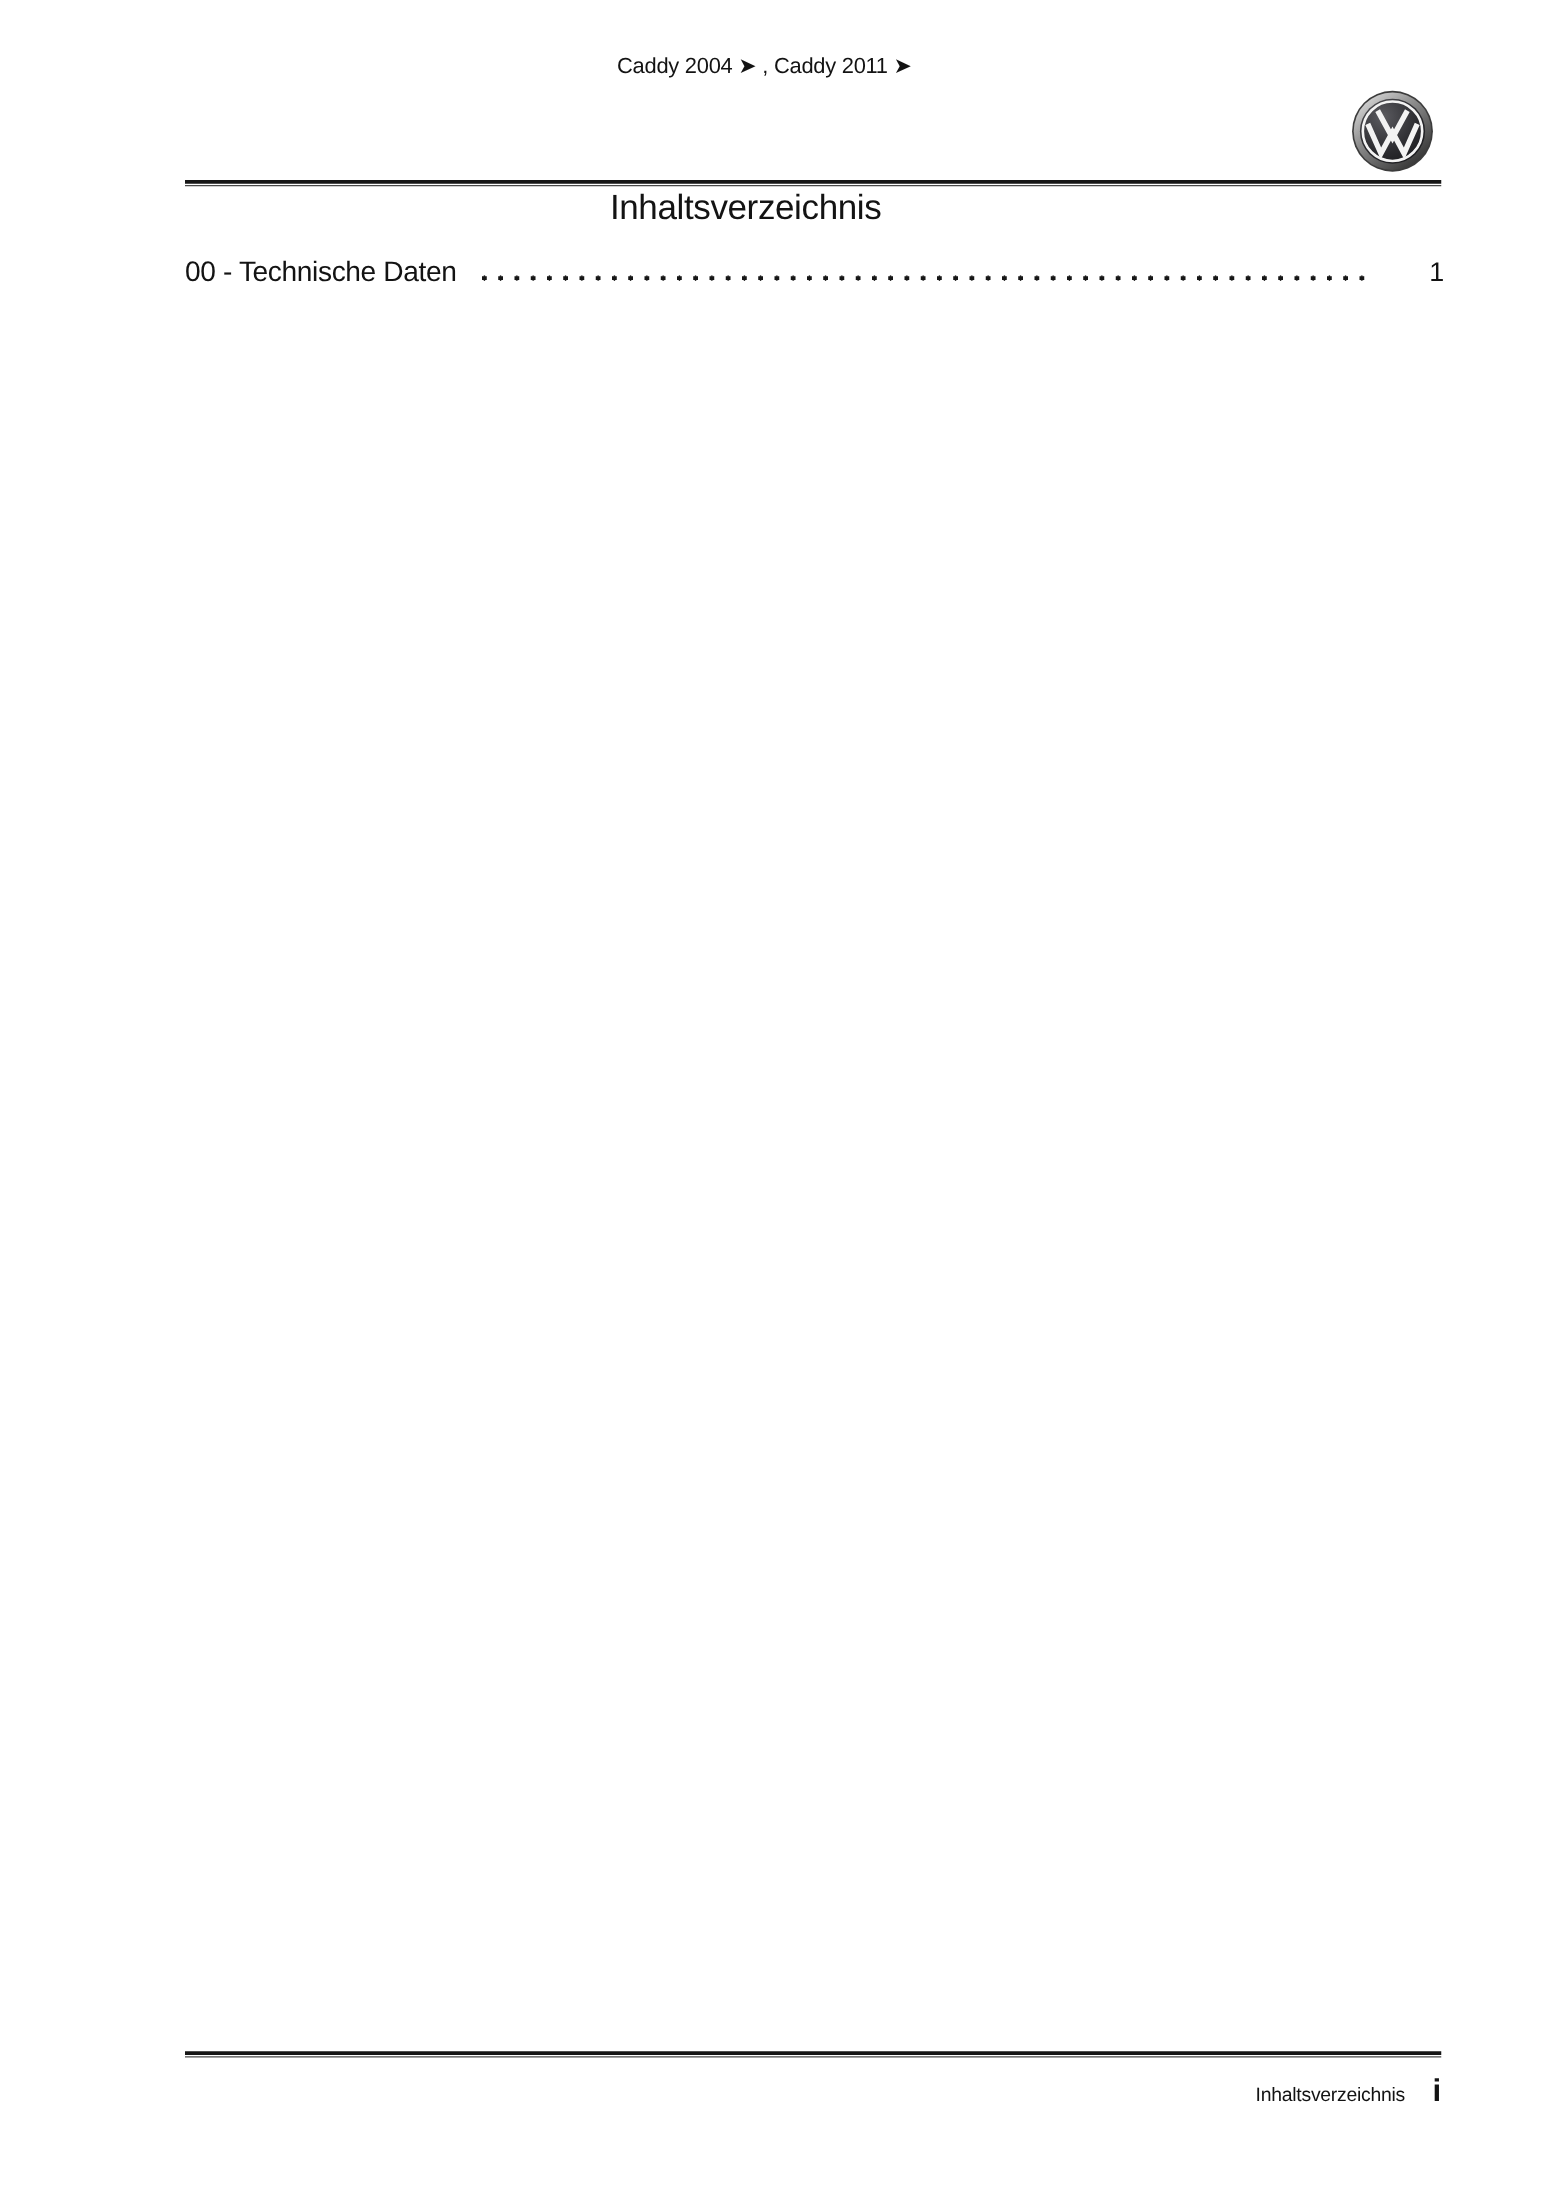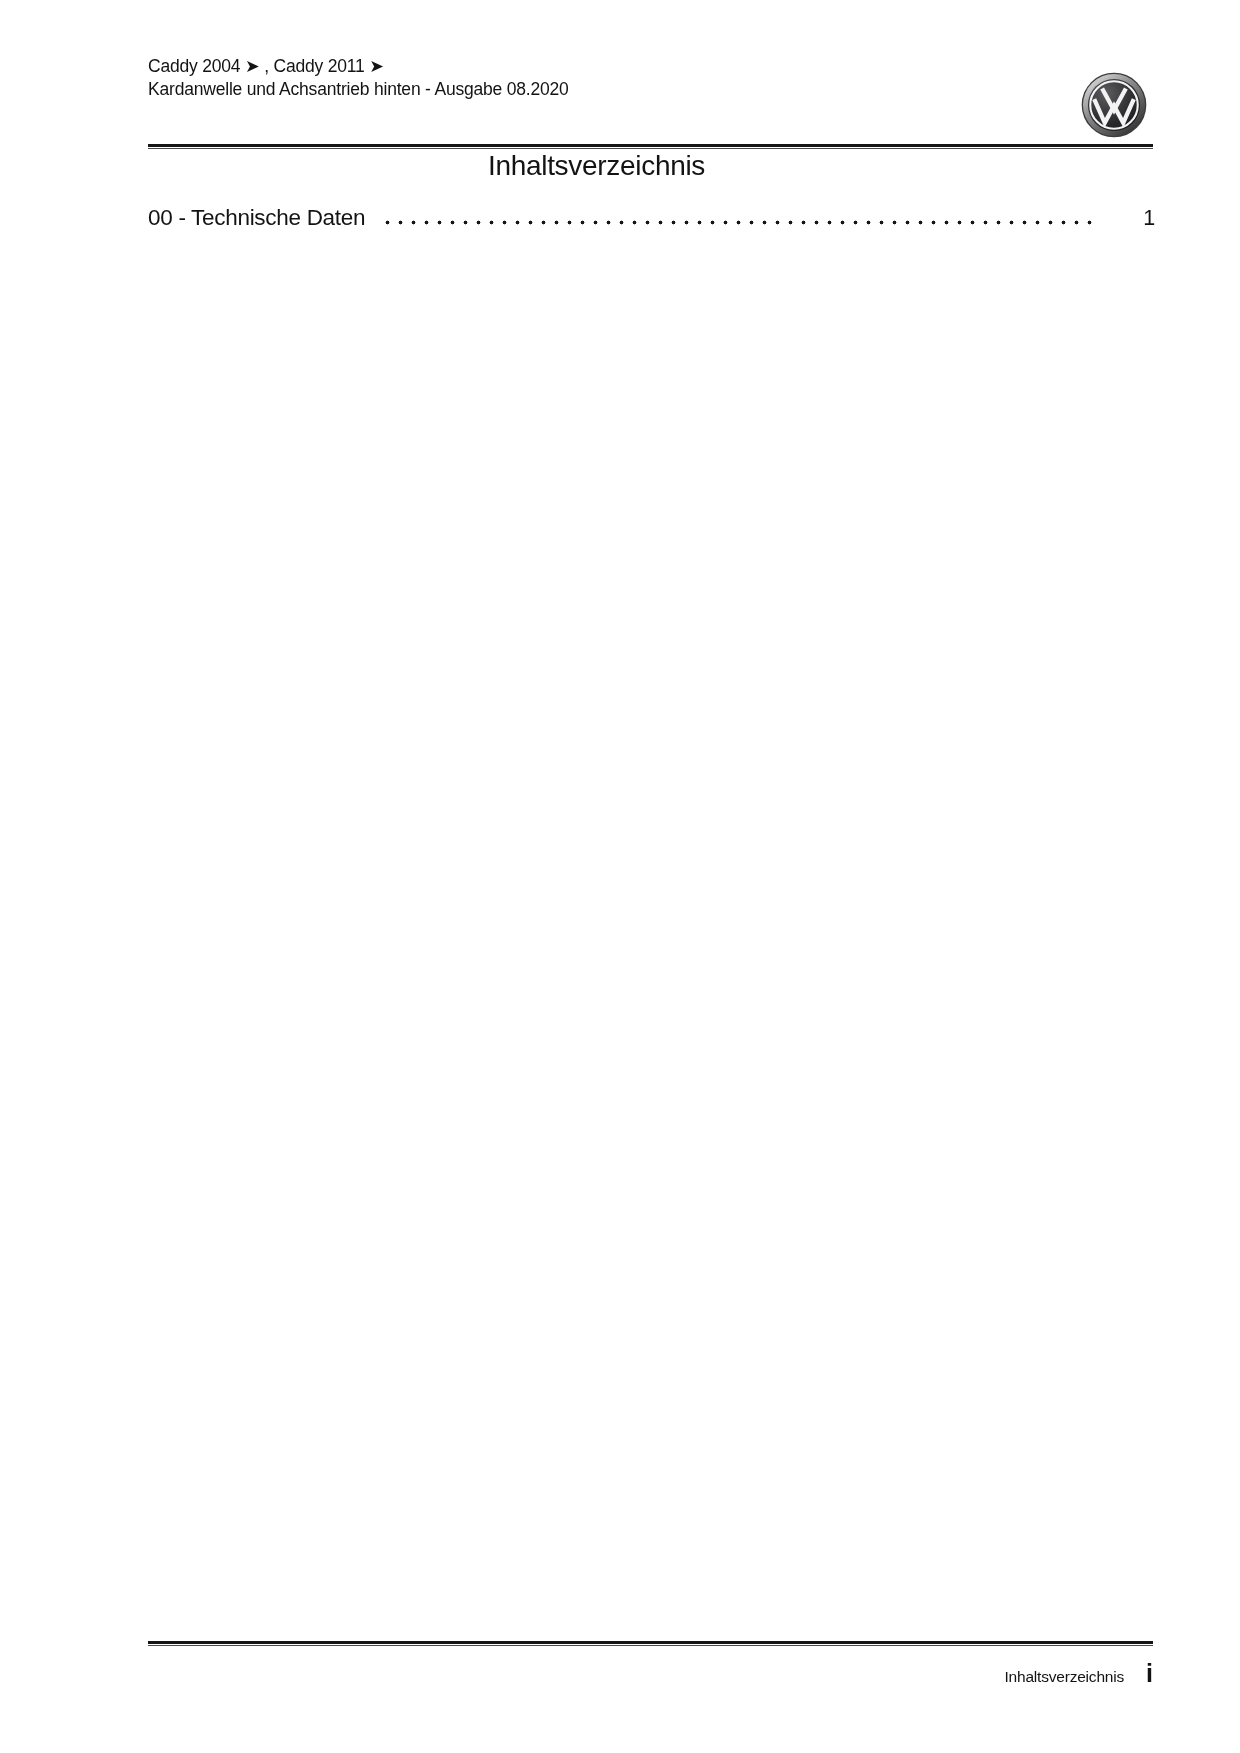--- a/index.html
+++ b/index.html
@@ -6,21 +6,21 @@
   .page {
     position:relative; width:1240px; height:1753px; background:#ffffff;
     font-family:"Liberation Sans","DejaVu Sans",sans-serif;
     color:#131313; overflow:hidden;
     -webkit-font-smoothing:antialiased;
   }
 
   
   .header { position:absolute; left:148px; top:0; width:1005px; }
   .header-text {
-    margin-top:55px; text-align:left; padding-right:78px;
+    margin-top:41px; text-align:center; padding-right:78px;
     font-size:17.5px; line-height:23px; letter-spacing:-0.2px;
   }
   .vw-logo { position:absolute; top:72px; right:6px; width:66px; height:66px; }
   .rule {
     height:5px; box-sizing:border-box;
     border-top:3px solid #161616; border-bottom:1px solid #4a4a4a;
   }
   .header-rule { position:absolute; left:0; top:144px; width:100%; }
 
   
@@ -57,21 +57,20 @@
   .footer-page { font-size:25px; font-weight:700; margin-left:22px; }
 </style>
 </head>
 <body>
 
 <div class="page">
 
   <div class="header">
     <div class="header-text">
       <div>Caddy 2004 ➤ , Caddy 2011 ➤</div>
-      <div>Kardanwelle und Achsantrieb hinten - Ausgabe 08.2020</div>
     </div>
     <svg class="vw-logo" viewBox="0 0 100 100" aria-hidden="true">
       <defs>
         <linearGradient id="vwring" x1="0" y1="0" x2="0.8" y2="1">
           <stop offset="0" stop-color="#ededed"></stop>
           <stop offset="0.45" stop-color="#8d8d8d"></stop>
           <stop offset="1" stop-color="#2f2f2f"></stop>
         </linearGradient>
         <radialGradient id="vwinner" cx="0.35" cy="0.28" r="1">
           <stop offset="0" stop-color="#5b5b60"></stop>

